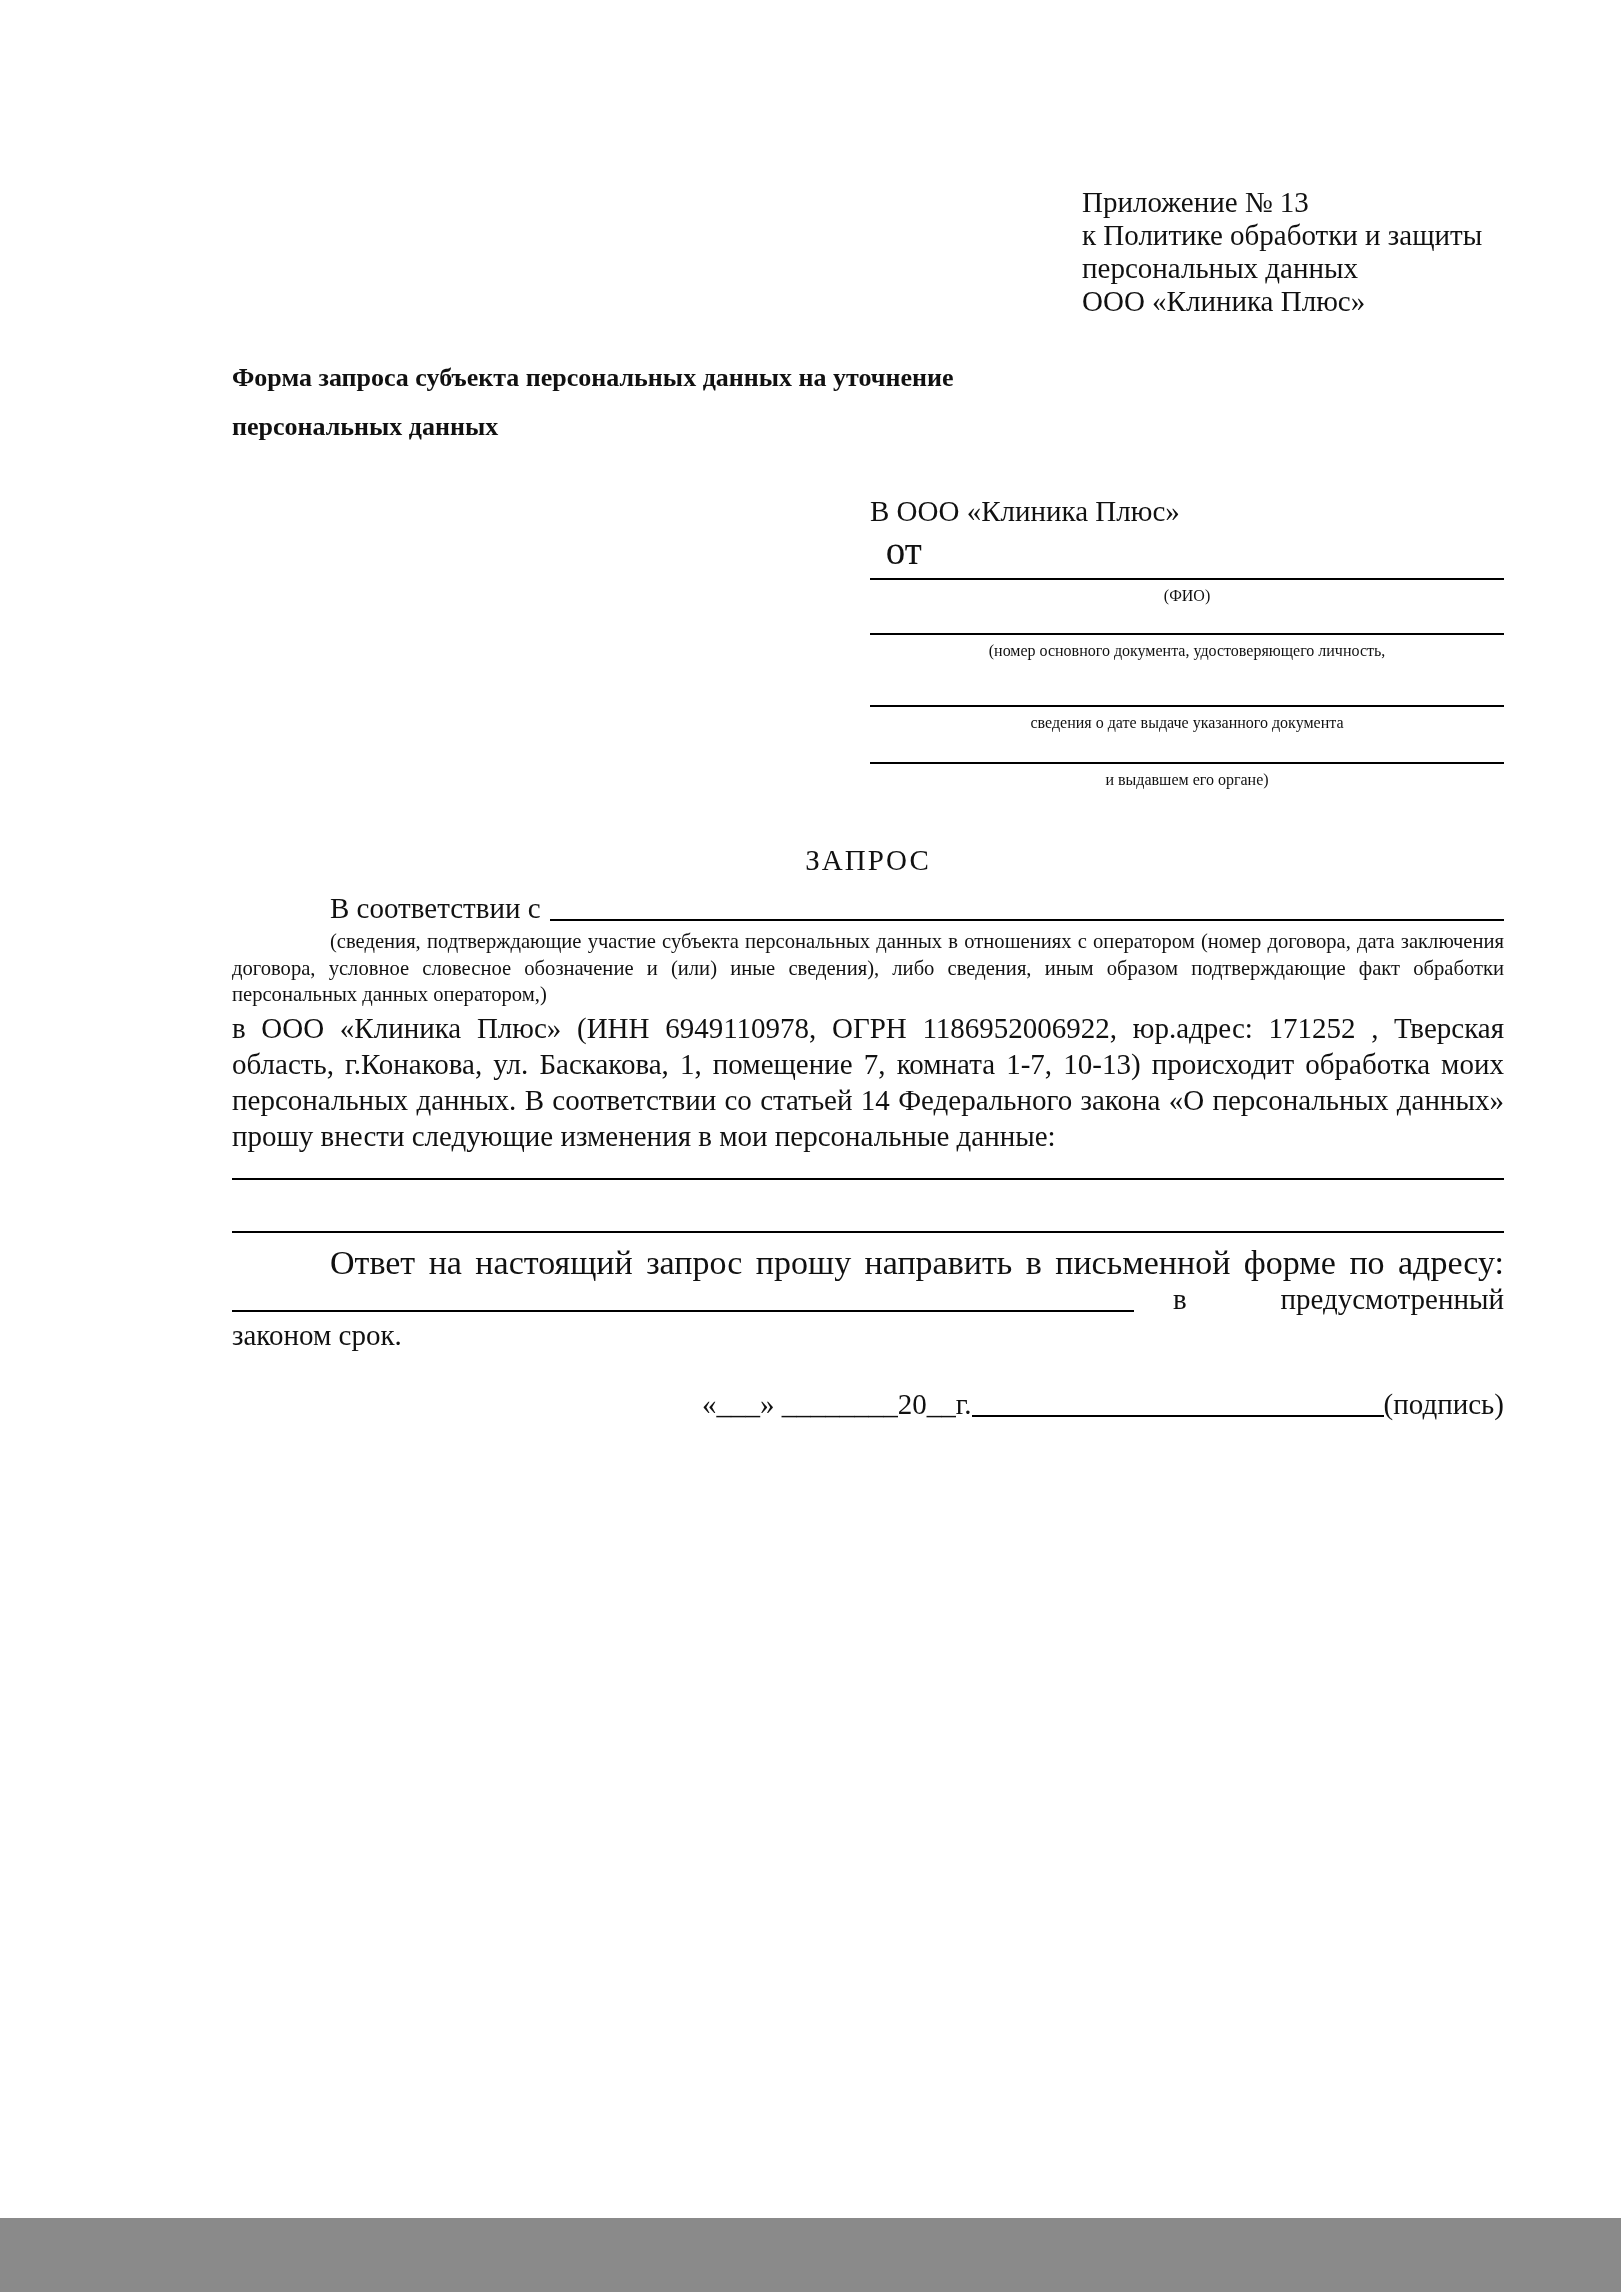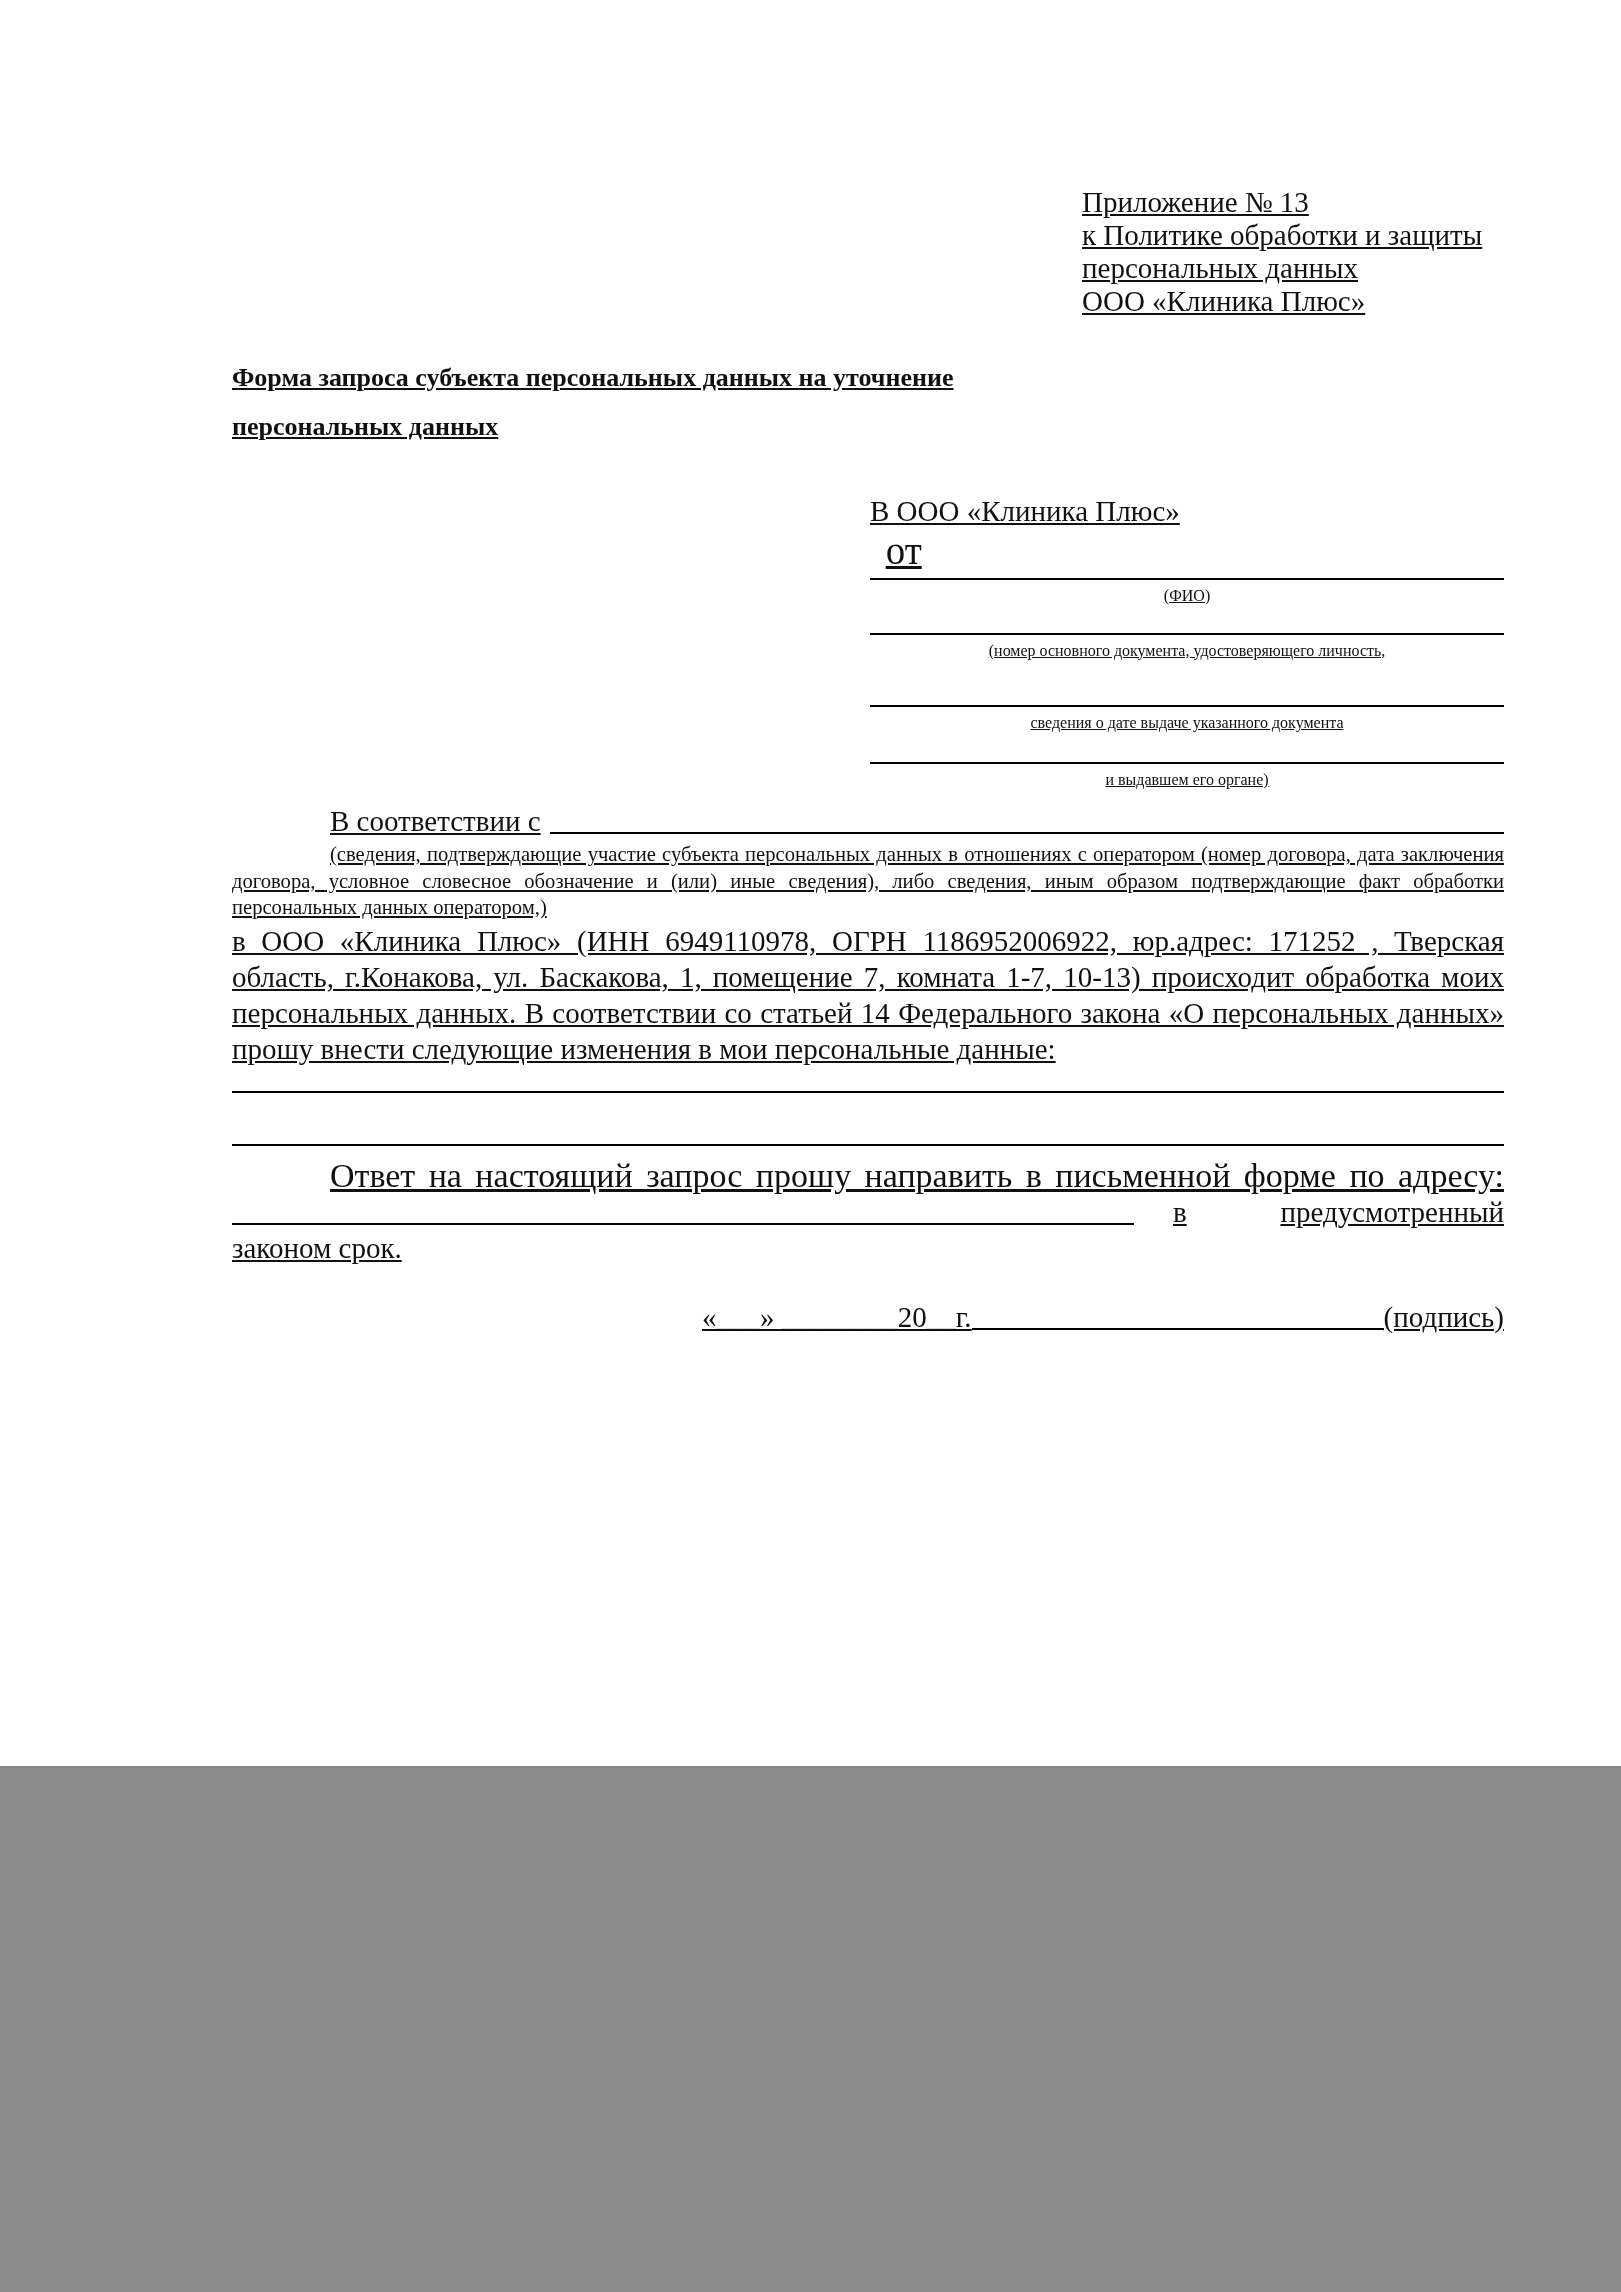--- a/index.html
+++ b/index.html
@@ -1,26 +1,25 @@
 <!DOCTYPE html>
 <html><head>
 <meta charset="utf-8">
 <style>
   * { margin:0; padding:0; box-sizing:border-box; }
   html,body { background:#8a8a8a; }
   .page {
     position:relative;
-    width:1621px; height:1766px;
+    width:1621px; height:2218px;
     margin:0 auto;
     background:#ffffff;
     color:#111;
     font-family:"Liberation Serif","DejaVu Serif",serif;
     padding:186px 117px 0 232px;
     overflow:hidden;
-    text-decoration:underline;
   }
   .hdr { margin-left:850px; font-size:29px; line-height:33px; }
   .title { margin-top:35px; text-align:left; font-weight:bold; font-size:26px; line-height:49px; }
   .addr { margin-top:41px; margin-left:638px; width:634px; }
   .addr-to { font-size:29px; line-height:39px; }
   .addr-from { font-size:39px; line-height:39px; padding-left:15.7px; }
   .fline { border-bottom:2.9px solid #000; height:0; }
   .fline.r1 { margin-top:7.8px; }
   .fline.r2 { margin-top:25.5px; }
   .fline.r3 { margin-top:43px; }
@@ -70,20 +69,21 @@
     <div class="fline r2"></div>
     <div class="flabel">(номер основного документа, удостоверяющего личность,</div>
 
     <div class="fline r3"></div>
     <div class="flabel">сведения о дате выдаче указанного документа</div>
 
     <div class="fline r4"></div>
     <div class="flabel">и выдавшем его органе)</div>
   </div>
 
+  <div class="zapros">ЗАПРОС</div>
 
   <div class="intro-row">
     <span class="lead">В соответствии с</span>
     <span class="fill"></span>
   </div>
 
   <div class="footnote">(сведения, подтверждающие участие субъекта персональных данных в отношениях с оператором (номер договора, дата заключения договора, условное словесное обозначение и (или) иные сведения), либо сведения, иным образом подтверждающие факт обработки персональных данных оператором,)</div>
 
   <div class="bodytext">в ООО «Клиника Плюс» (ИНН 6949110978, ОГРН 1186952006922, юр.адрес: 171252 , Тверская область, г.Конакова, ул. Баскакова, 1, помещение 7, комната 1-7, 10-13) происходит обработка моих персональных данных. В соответствии со статьей 14 Федерального закона «О персональных данных» прошу внести следующие изменения в мои персональные данные:</div>
 

